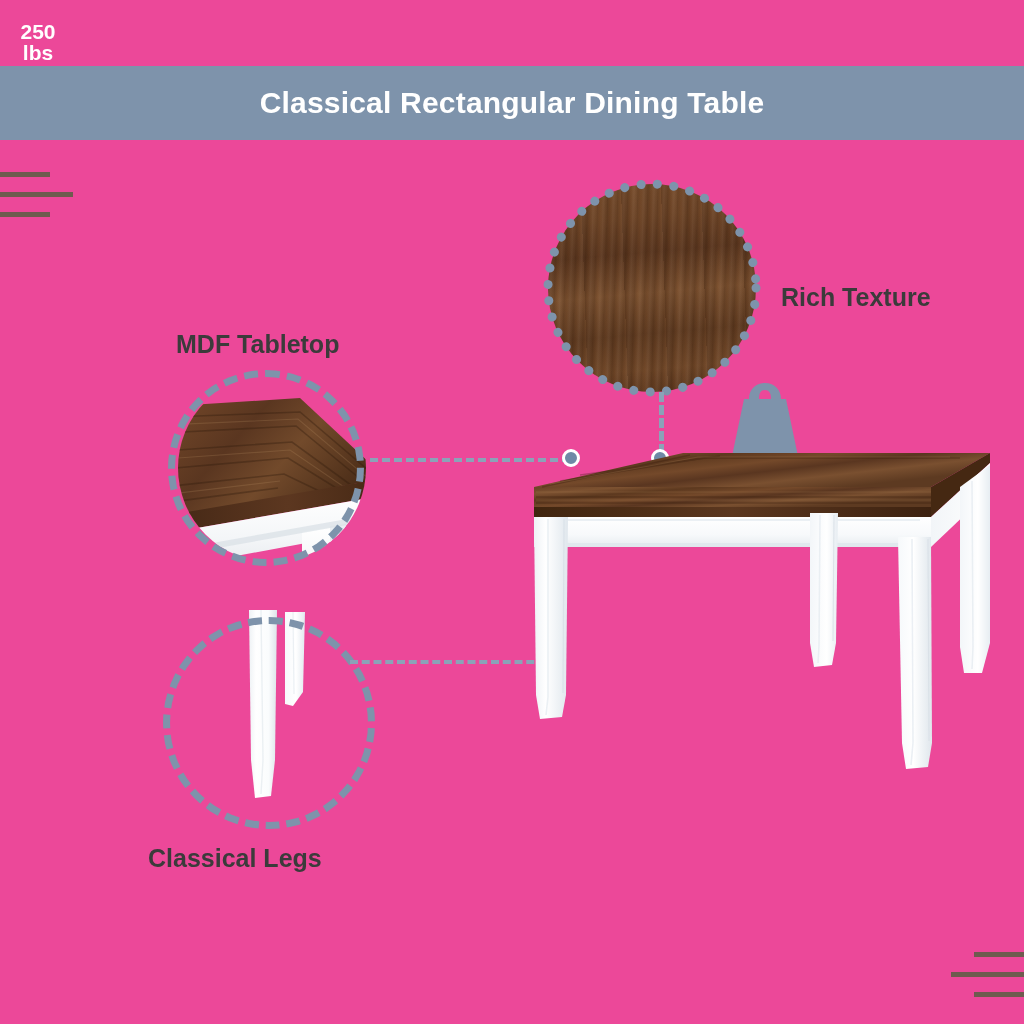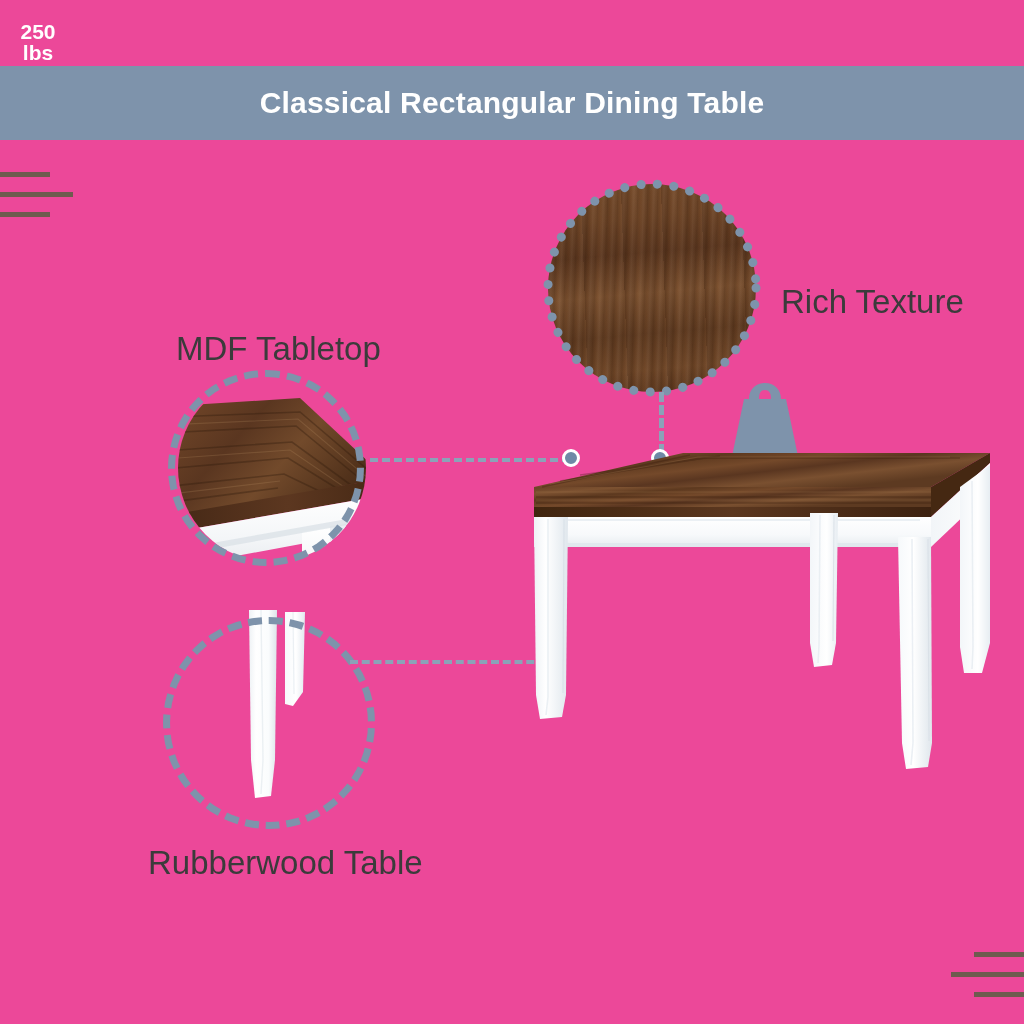--- a/index.html
+++ b/index.html
@@ -44,22 +44,22 @@
   .deco-rule {
     position: absolute;
     height: 5px;
     background: #6f5b4f;
   }
 
   
   .feature-label {
     position: absolute;
     color: #3b3b3b;
-    font-size: 33px;
-    font-weight: normal;
+    font-size: 25px;
+    font-weight: bold;
     white-space: nowrap;
     font-family: "Liberation Sans", sans-serif;
   }
   #label-mdf      { left: 176px; top: 330px; }
   #label-legs     { left: 148px; top: 844px; }
   #label-texture  { left: 781px; top: 283px; }
 
   
   .dashed-circle {
     position: absolute;
@@ -247,21 +247,21 @@
     </defs>
 
     <path d="M 34 0 L 62 0 L 60 150 L 56 186 L 40 188 L 36 150 Z" fill="url(#legGrad)"></path>
 
     <path d="M 70 2 L 90 2 L 88 82 L 78 96 L 70 94 Z" fill="url(#legGrad2)"></path>
 
     <path d="M 46 0 L 48 150 L 46 184" stroke="#e8edf1" stroke-width="1.4" fill="none" opacity="0.85"></path>
     <path d="M 78 2 L 79 84" stroke="#e6ecf1" stroke-width="1.2" fill="none" opacity="0.8"></path>
   </svg>
   <div class="dashed-circle" id="circle-legs"></div>
-  <div class="feature-label" id="label-legs">Rubberwood Table</div>
+  <div class="feature-label" id="label-legs">Classical Legs</div>
 
   <div class="connector-line" style="left:350px; top:660px; width:196px;"></div>
   <div class="connector-dot" style="left:537px; top:651px;"></div>
 
   <svg id="weight-badge" viewBox="0 0 76 80" width="76" height="80" aria-hidden="true">
 
     <path d="M 38 2 C 28 2 22 9 22 18 L 32 18 C 32 12 34 9 38 9 C 42 9 44 12 44 18 L 54 18 C 54 9 48 2 38 2 Z" fill="#7e93ab"></path>
 
     <path d="M 17 18 L 59 18 L 72 80 L 4 80 Z" fill="#7e93ab"></path>
   </svg>

